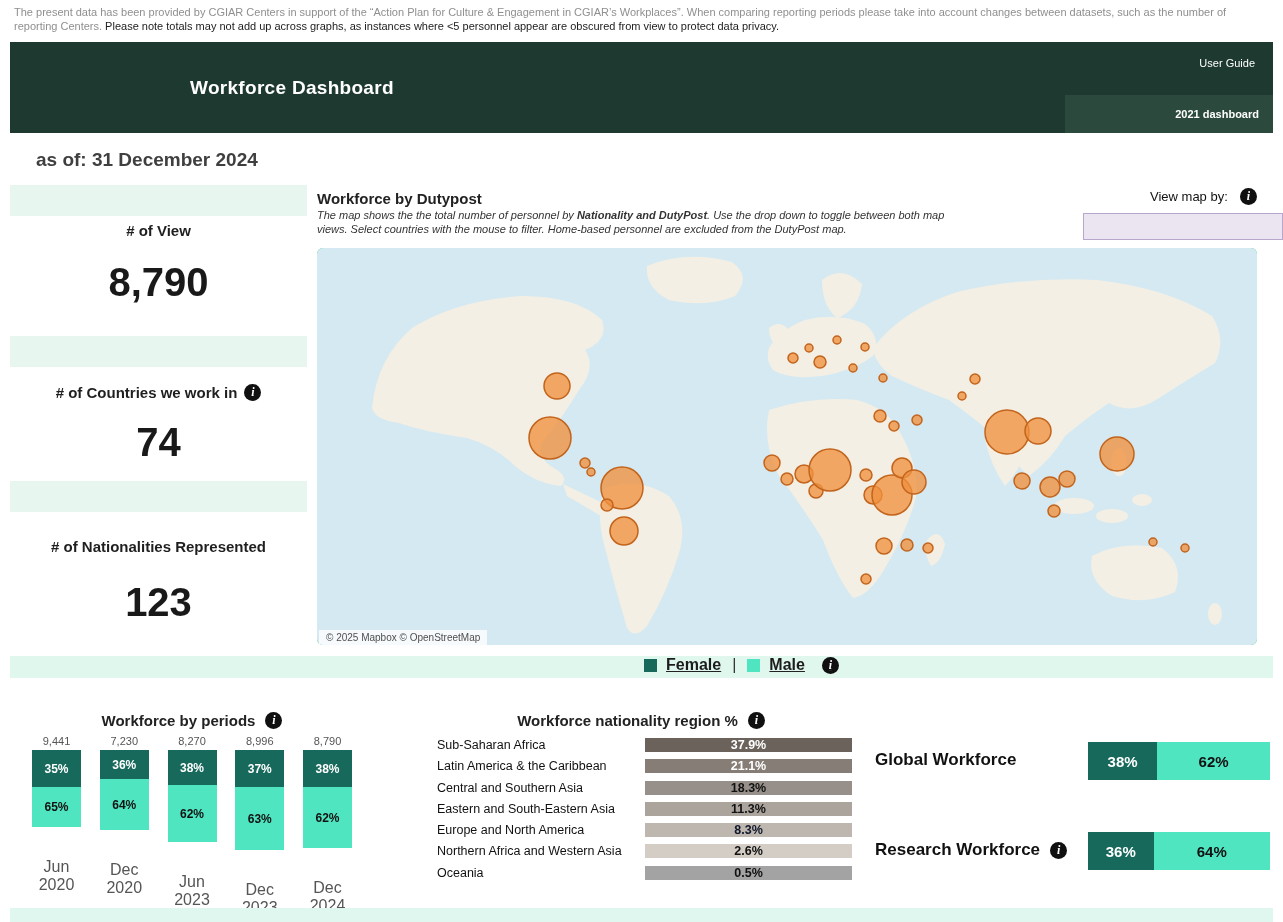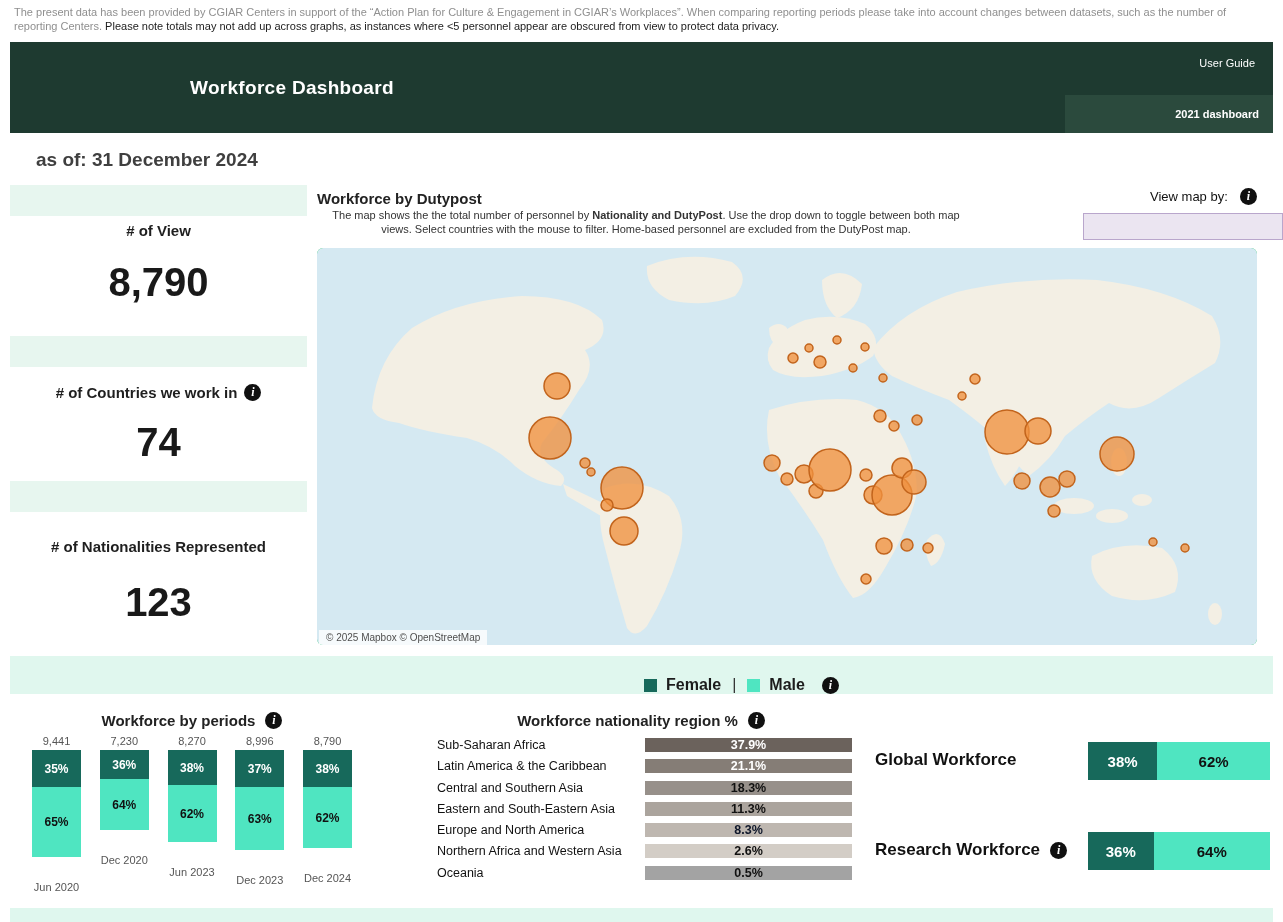--- a/index.html
+++ b/index.html
@@ -39,54 +39,54 @@
 
   
   .info { display:inline-flex; align-items:center; justify-content:center; flex:0 0 auto;
     width:17px; height:17px; border-radius:50%; background:#101010; color:#ffffff;
     font-family:"Liberation Serif", serif; font-style:italic; font-weight:bold; font-size:12px;
     cursor:pointer; }
 
   
   .map-title { position:absolute; left:317px; top:190px; font-size:15px; font-weight:bold; color:#222; }
   .map-desc { position:absolute; left:317px; top:209px; width:658px; font-size:11px;
-    color:#333; line-height:13.5px;text-align:center; }
+    font-style:italic; color:#333; line-height:13.5px; }
   .map-desc b { font-weight:bold; }
   .viewby { position:absolute; left:1150px; top:188px; display:flex; align-items:center;
     gap:12px; font-size:13px; color:#111; }
   .dropdown { position:absolute; left:1083px; top:213px; width:200px; height:27px;
     background:#ebe5f1; border:1px solid #b9a6cc; cursor:pointer; }
   .map { position:absolute; left:317px; top:248px; width:940px; height:397px;
     border-radius:6px; overflow:hidden; background:#22c55e; }
   .bubble { fill:#f0913f; fill-opacity:0.78; stroke:#c2641c; stroke-width:1.5; cursor:pointer; }
   .attrib { position:absolute; left:2px; bottom:0; background:rgba(255,255,255,0.78);
     font-size:10px; color:#4f4f4f; padding:2px 7px; }
 
   
-  .legend-band { position:absolute; left:10px; top:656px; width:1263px; height:38px;
-    background:#e0f7ee; display:flex; align-items:flex-end; justify-content:center; }
+  .legend-band { position:absolute; left:10px; top:656px; width:1263px; height:22px;
+    background:#e0f7ee; display:flex; align-items:flex-start; justify-content:center;text-decoration:underline; }
   .legend-inner { display:flex; align-items:center; gap:9px; transform:translateX(100px);
     font-size:16px; font-weight:bold; color:#1c1c1c; }
   .sq { width:13px; height:13px; display:inline-block; }
   .sqf { background:#17695b; } .sqm { background:#4fe5c1; }
   .legend-sep { font-weight:normal; color:#333; padding:0 2px; }
 
   
   .pchart { position:absolute; left:14px; top:712px; width:356px; }
   .ctitle-row { display:flex; align-items:center; justify-content:center; gap:10px; }
   .ctitle { font-size:15px; font-weight:bold; color:#222; }
   .pbars { display:flex; justify-content:space-between; align-items:flex-start;
     padding:0 18px; margin-top:6px; }
   .pcol { width:49px; display:flex; flex-direction:column; justify-content:flex-end; cursor:pointer; }
   .ptot { font-size:11px; color:#555; text-align:center; margin-bottom:3px; }
   .pbar { display:flex; flex-direction:column; width:49px; }
   .seg { display:flex; align-items:center; justify-content:center; font-size:12px; font-weight:bold; overflow:hidden; }
   .segf { background:#17695b; color:#ffffff; }
   .segm { background:#4fe5c1; color:#111111; flex:1; }
-  .pcat { font-size:11px; color:#555; text-align:center; padding-top:24px; height:22px; }
+  .pcat { font-size:16px; color:#555; text-align:center; padding-top:3px; height:22px;margin-top:28px; }
 
   
   .rchart { position:absolute; left:430px; top:712px; width:422px; }
   .rrows { margin-top:9px; }
   .rrow { display:flex; height:21.3px; align-items:flex-start; cursor:pointer; }
   .rlabel { width:215px; font-size:12.5px; color:#111; display:flex; align-items:center;
     padding-left:7px; background:#ffffff; }
   .rval { flex:1; display:flex; align-items:center; justify-content:center;
     font-size:12.5px; font-weight:bold; }
 
@@ -231,21 +231,21 @@
 </div>
 
 <div class="pchart">
   <div class="ctitle-row">
     <span class="ctitle">Workforce by periods</span>
     <span class="info">i</span>
   </div>
   <div class="pbars">
       <div class="pcol">
         <div class="ptot">9,441</div>
-        <div class="pbar" style="height:107px">
+        <div class="pbar" style="height:77px">
           <div class="seg segf" style="height:37px">35%</div>
           <div class="seg segm">65%</div>
         </div>
         <div class="pcat">Jun 2020</div>
       </div>
       <div class="pcol">
         <div class="ptot">7,230</div>
         <div class="pbar" style="height:80px">
           <div class="seg segf" style="height:29px">36%</div>
           <div class="seg segm">64%</div>

